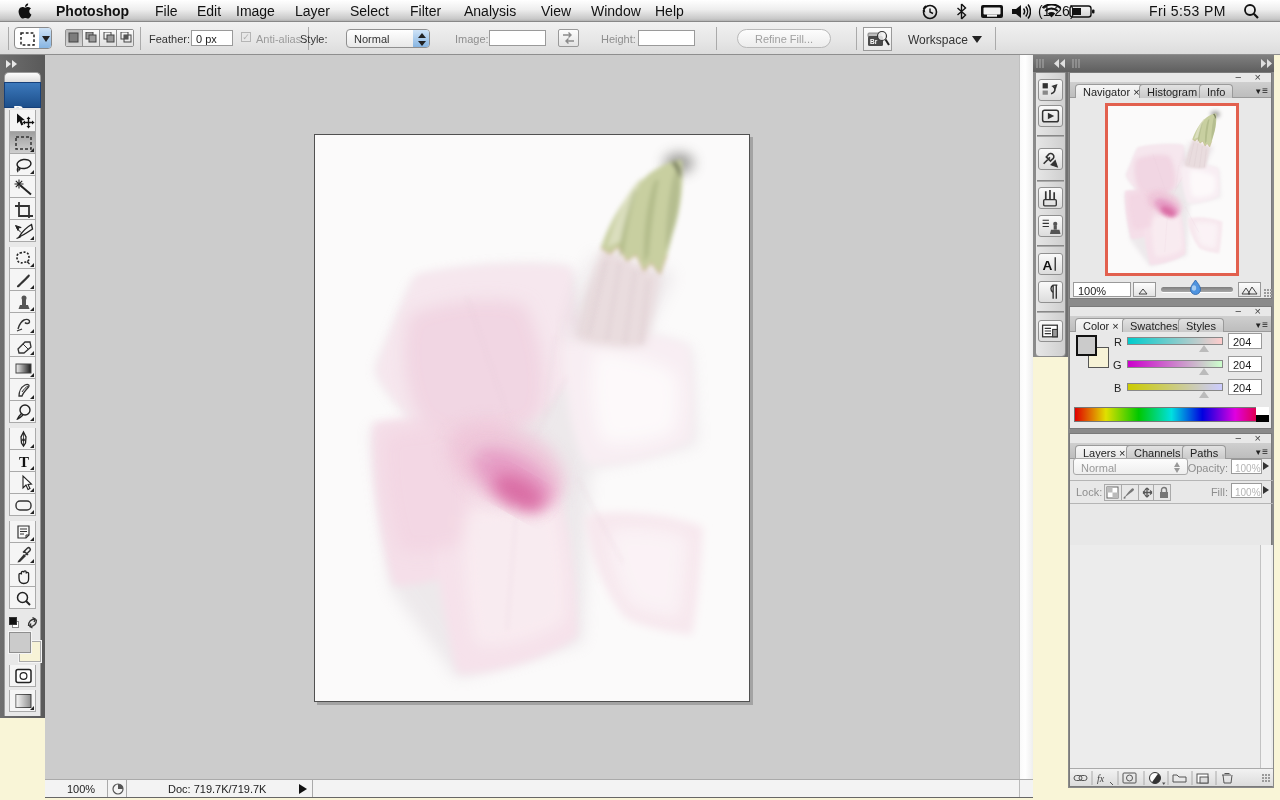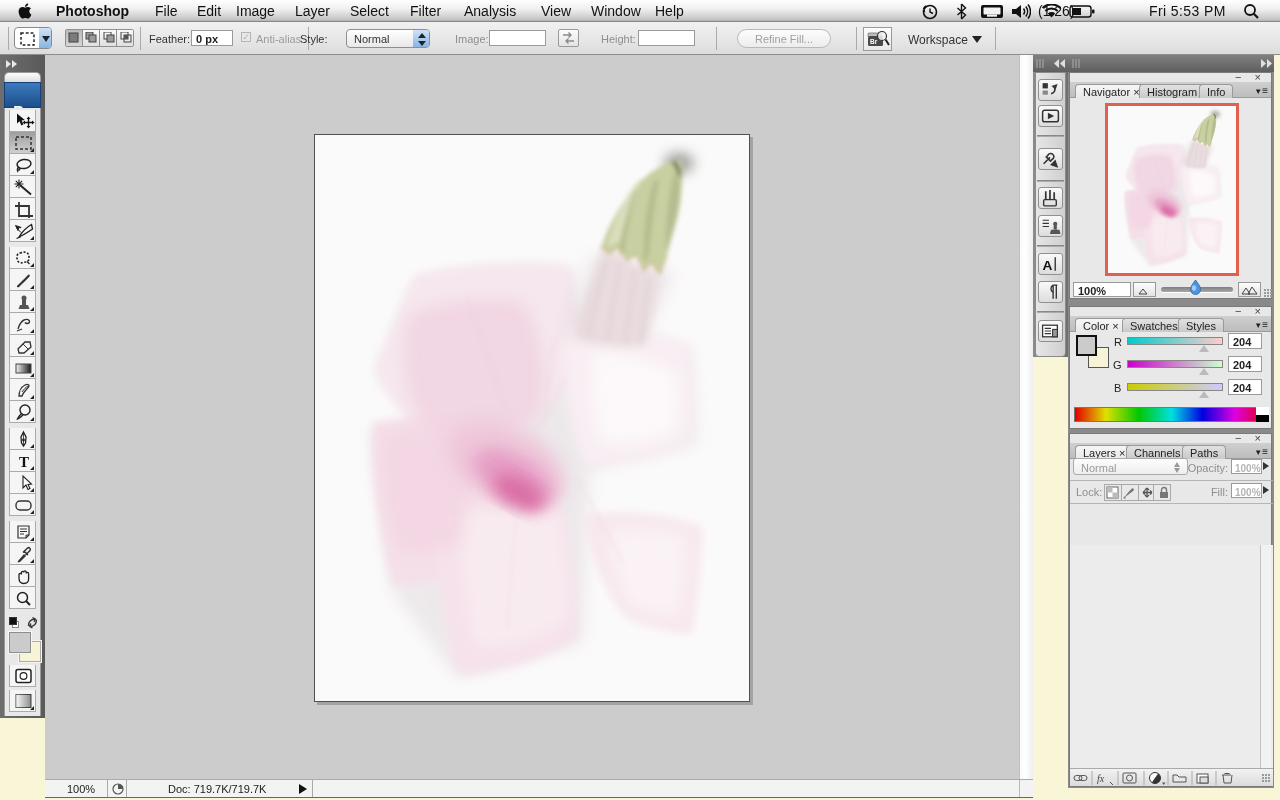--- a/index.html
+++ b/index.html
@@ -9,21 +9,21 @@
 #menubar { left:0; top:0; width:1280px; height:22px;
   background:linear-gradient(#ffffff,#eeeeee 45%,#c8c8c8 90%,#b2b2b2);
   border-bottom:1px solid #888; font-size:14px; color:#111; }
 #menubar .mi { position:absolute; top:3px; white-space:nowrap; }
 
 #optbar { left:0; top:22px; width:1280px; height:33px;
   background:linear-gradient(#f1f1f1,#e6e6e6 60%,#dcdcdc);
   border-bottom:1px solid #8e8e8e; font-size:11px; color:#333; }
 .sep { position:absolute; top:5px; height:23px; width:1px; background:#aaa; }
 .obtn { position:absolute; border:1px solid #999; background:linear-gradient(#fdfdfd,#e3e3e3); }
-.field { position:absolute; border:1px solid #9a9a9a; background:#fff; font-size:11px; color:#222;font-weight:bold; }
+.field { position:absolute; border:1px solid #9a9a9a; background:#fff; font-size:11px; color:#222; }
 
 #docwin { left:45px; top:55px; width:988px; height:743px; background:#cccccc; }
 #vscroll { left:974px; top:0; width:14px; height:724px;
   background:linear-gradient(90deg,#fafafa,#ffffff 40%,#eeeeee); border-left:1px solid #c0c0c0; }
 #statusbar { left:0; top:724px; width:988px; height:18px; background:#f3f3f3;
   border-top:1px solid #aaa; font-size:11px; color:#222; }
 #docbottom { left:0; top:742px; width:988px; height:1px; background:#666; }
 
 #page { left:269px; top:79px; width:436px; height:568px; background:#fbfafa;
   border:1px solid #505050; box-shadow:3px 3px 0 rgba(130,130,130,.55); }

